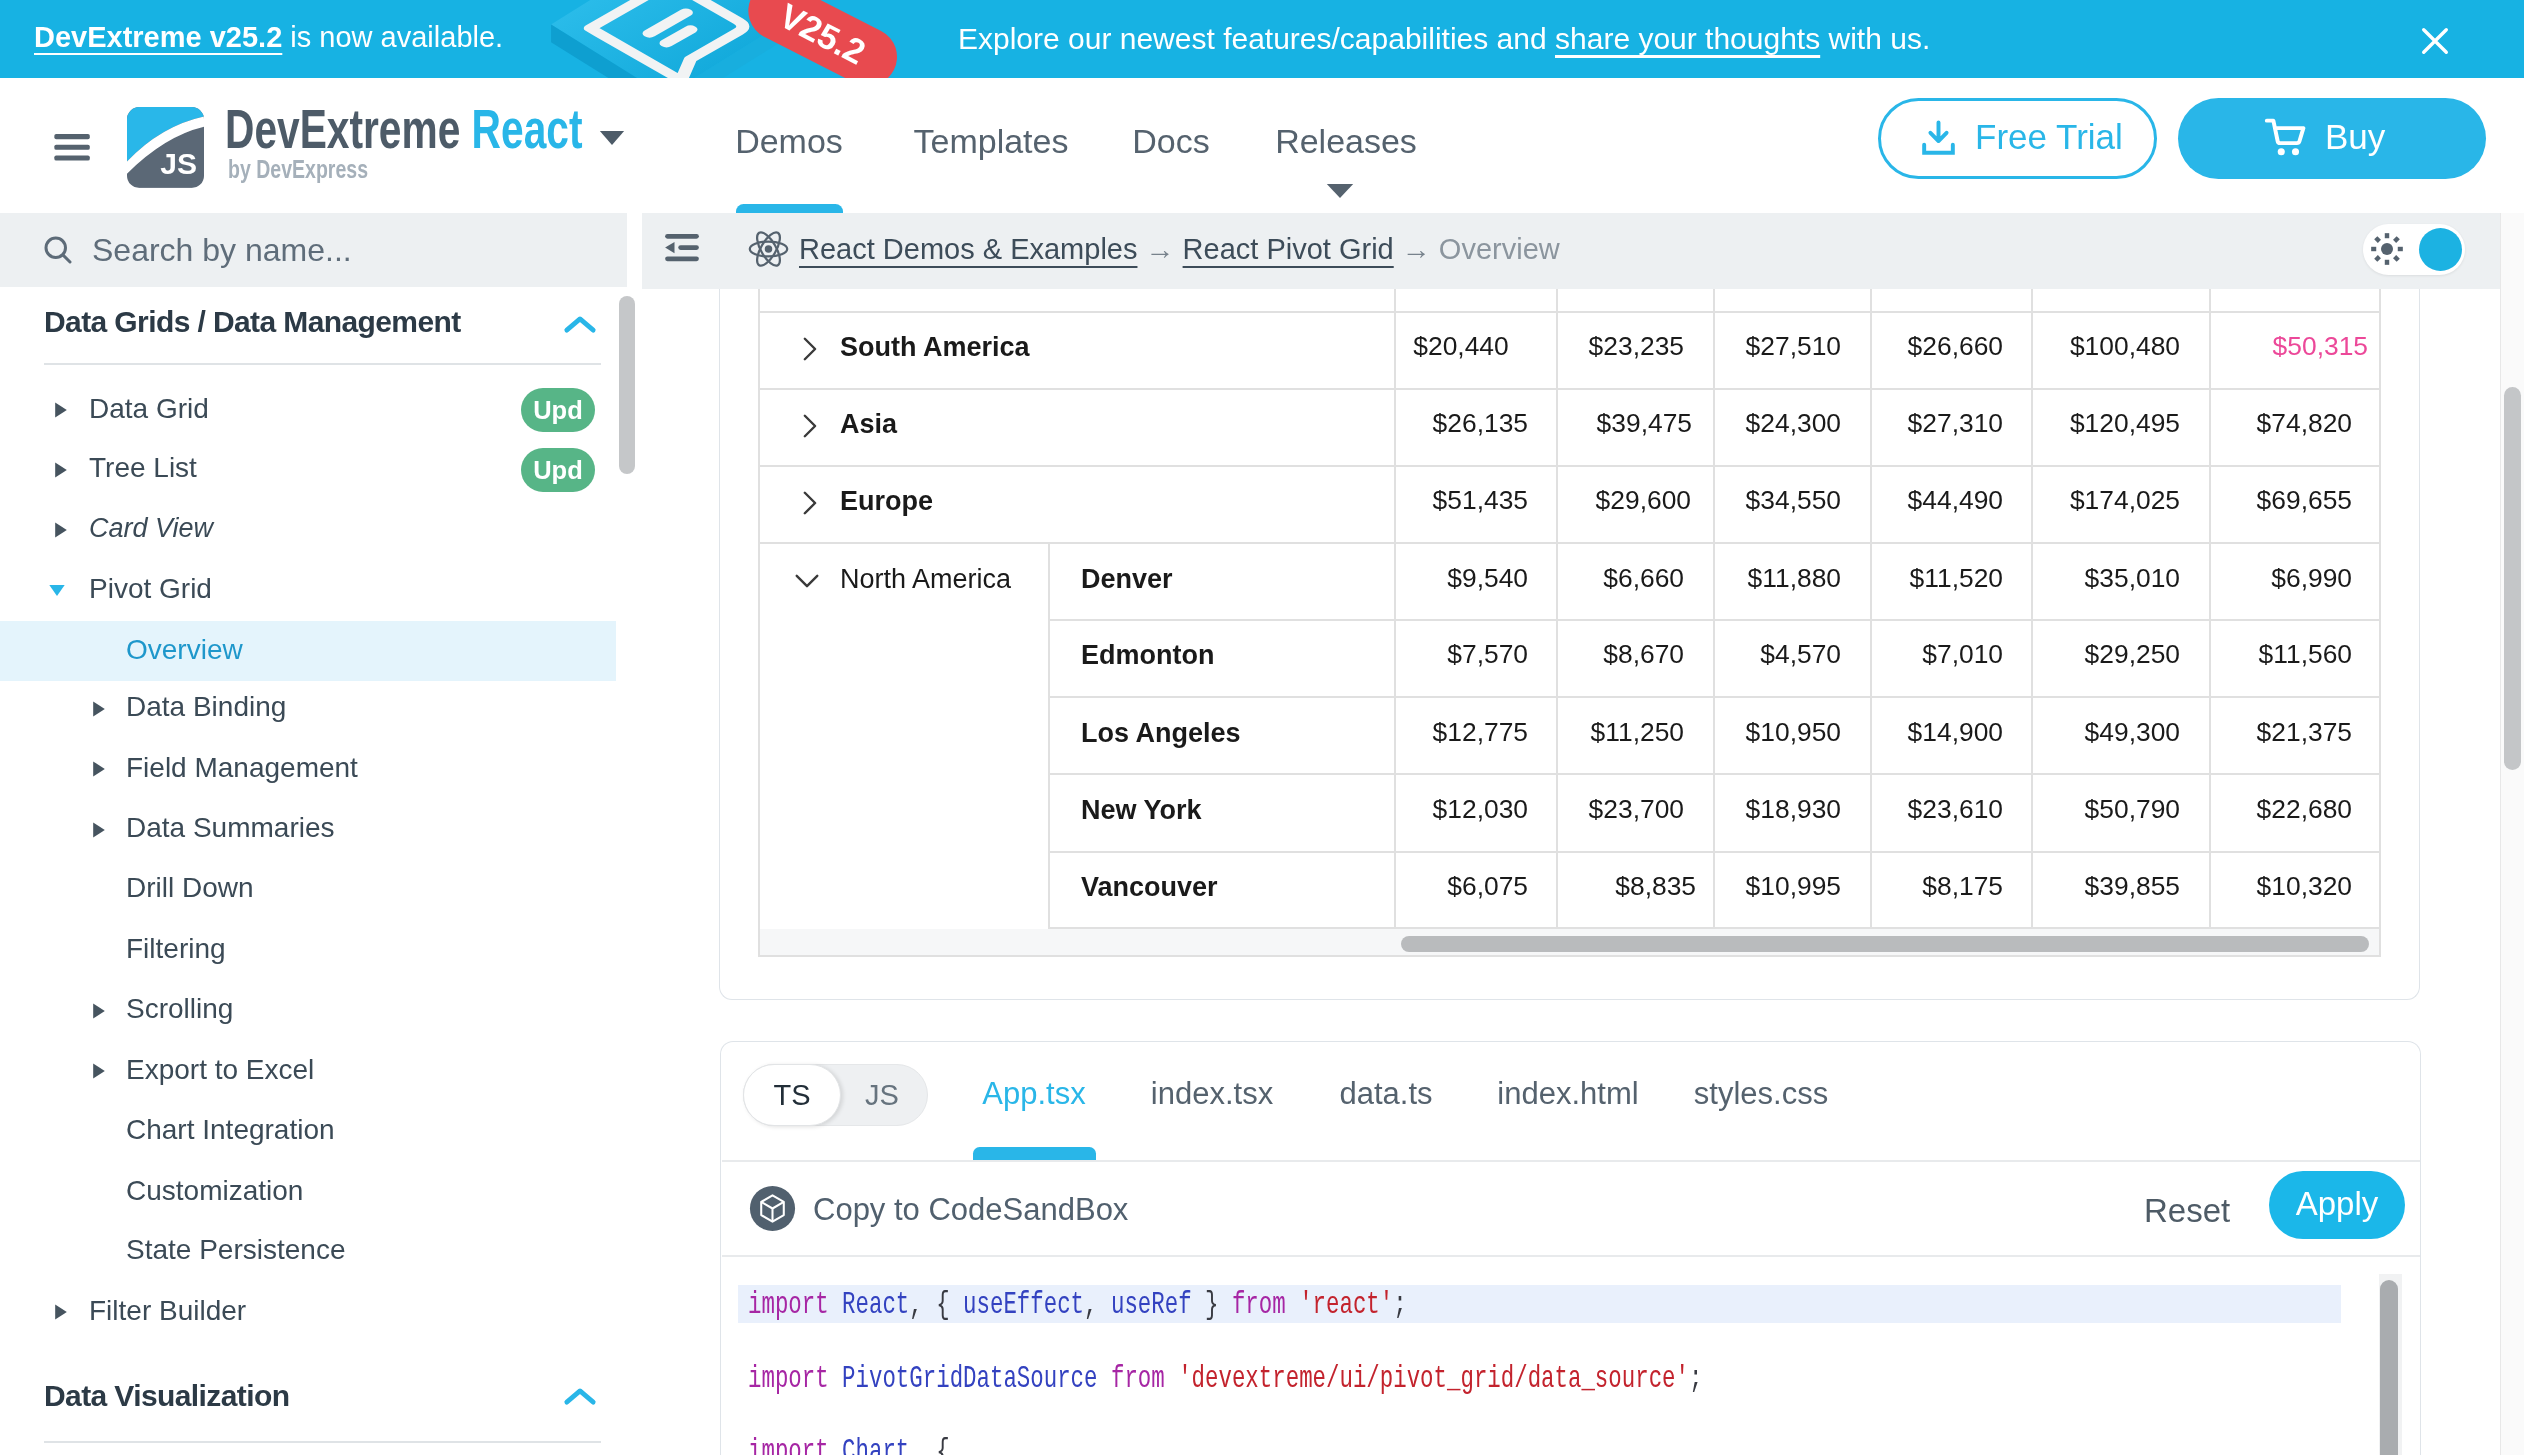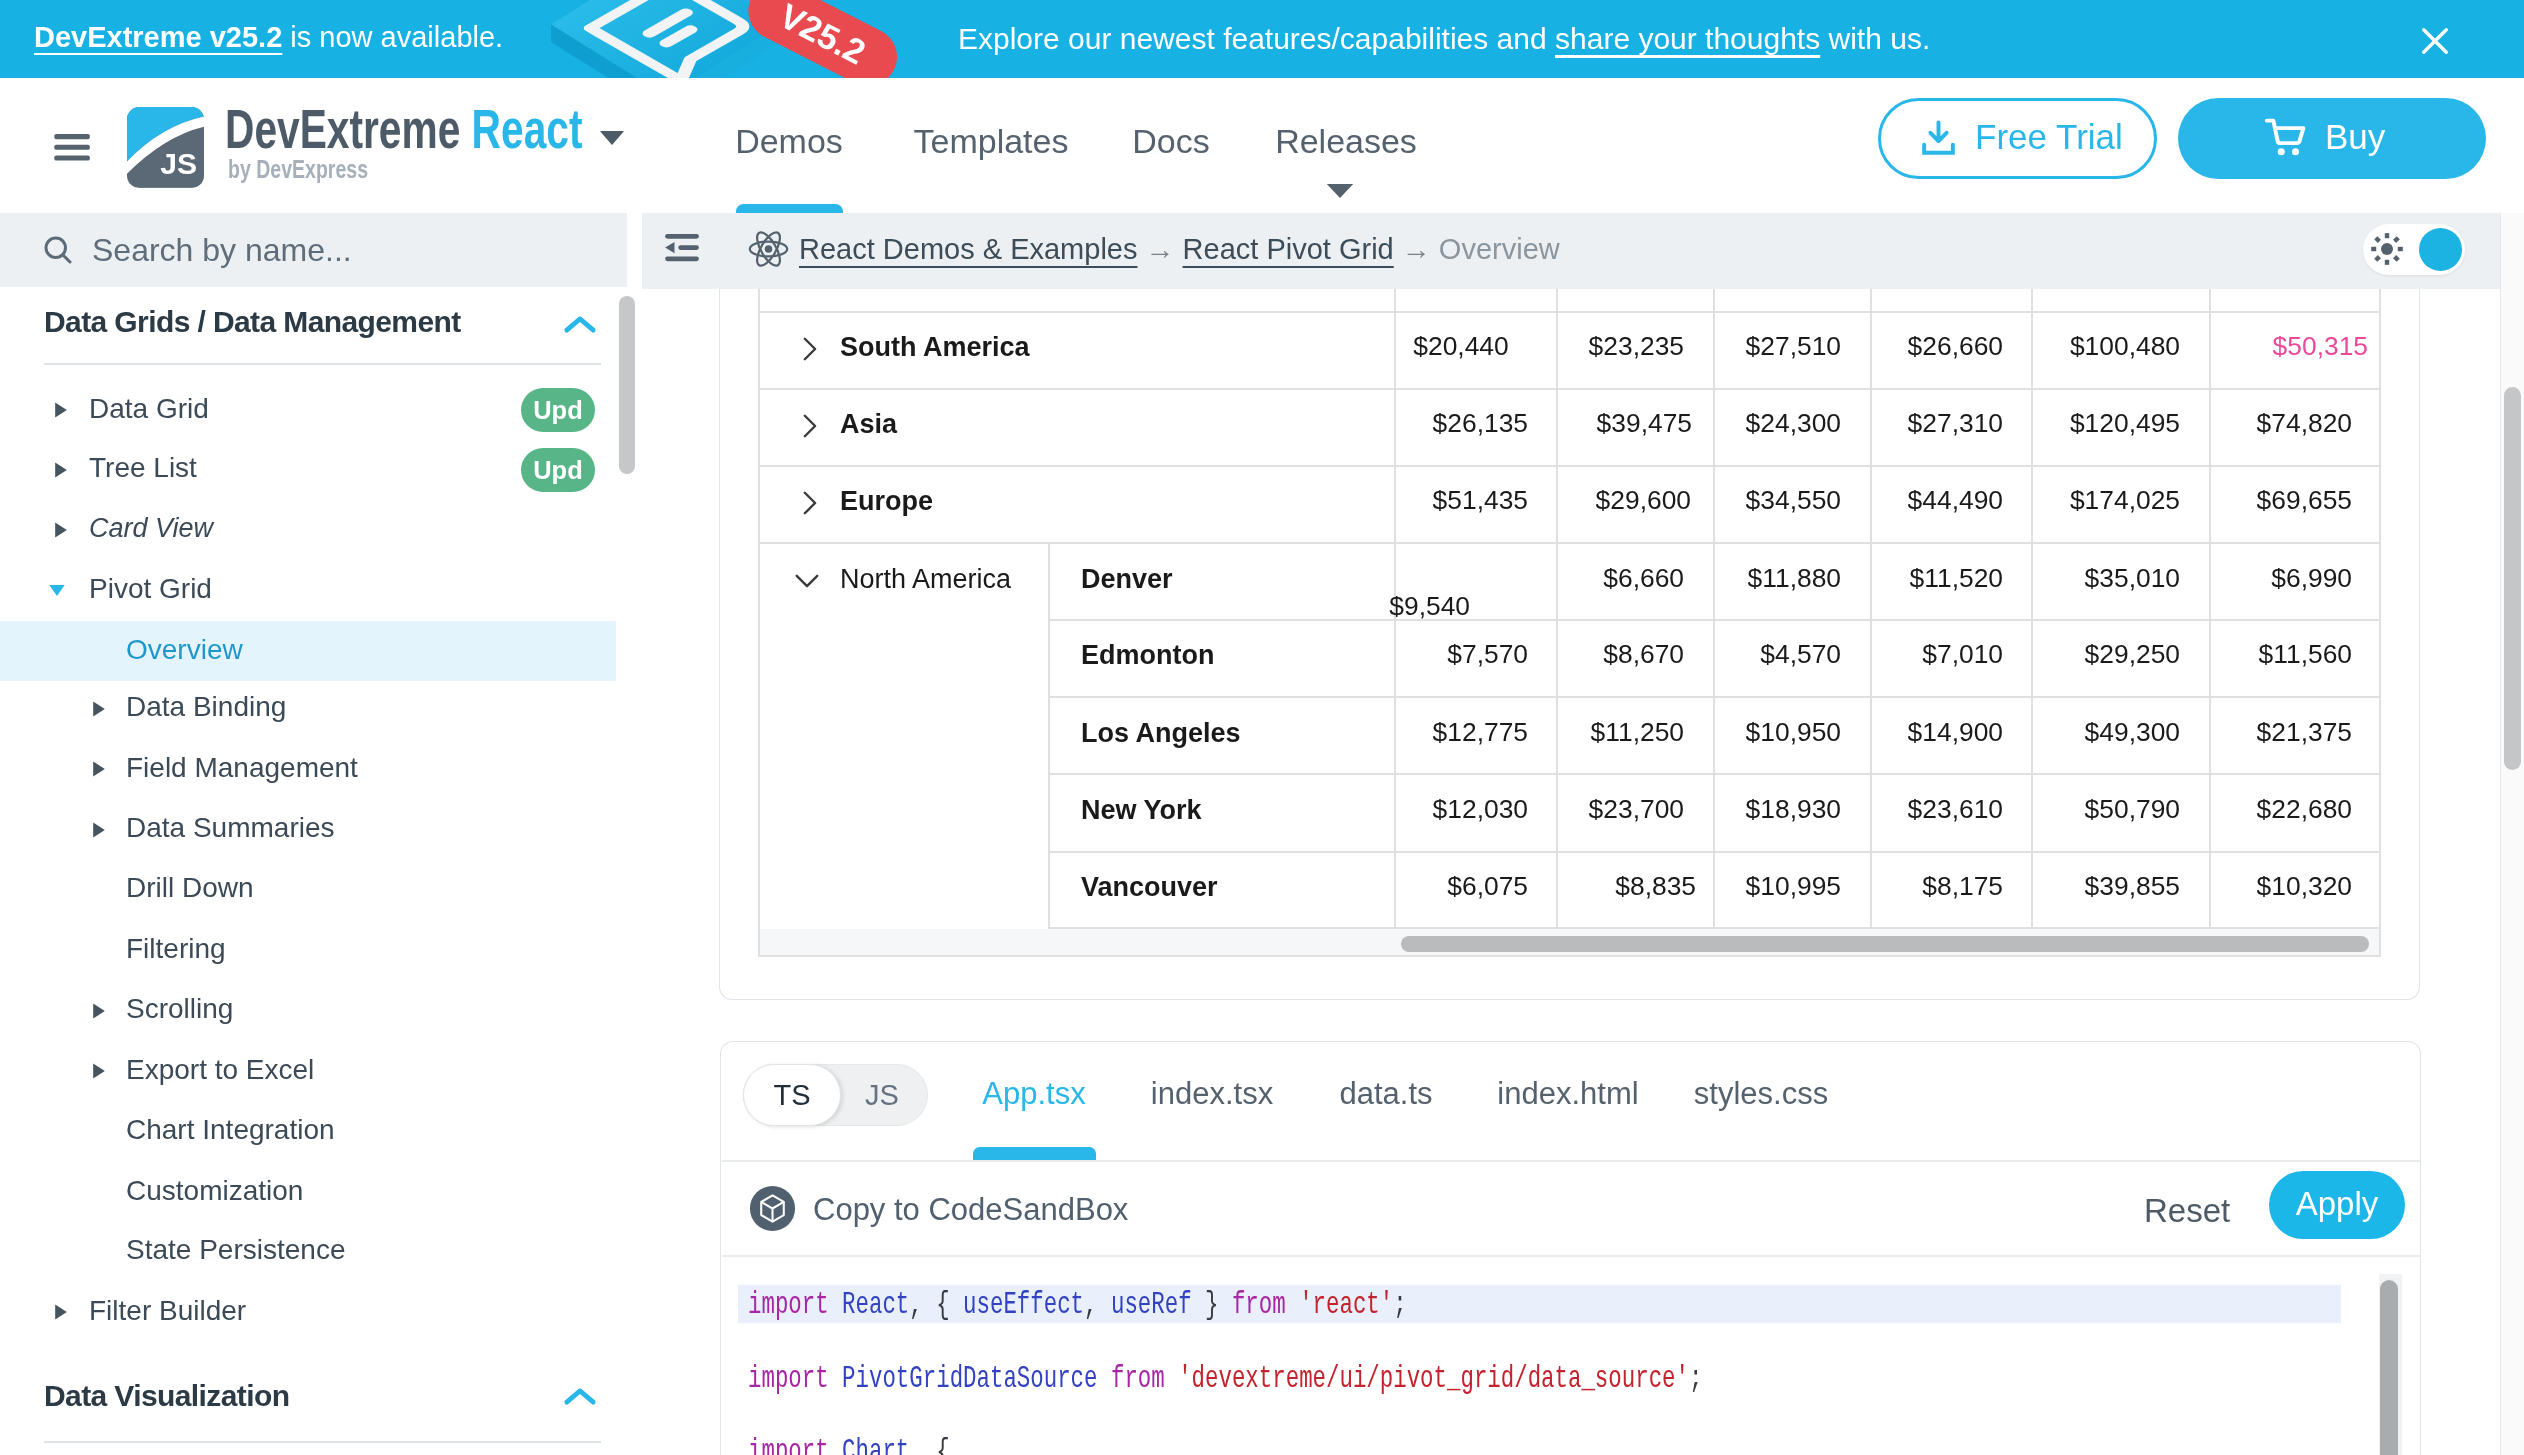--- a/index.html
+++ b/index.html
@@ -223,21 +223,21 @@
 <div class="abs r" style="left:1556px;top:485px;width:128px;font-size:26.4px;color:#1a1a1a;margin-left:7px;">$29,600</div>
 <div class="abs r" style="left:1713px;top:485px;width:128px;font-size:26.4px;color:#1a1a1a;">$34,550</div>
 <div class="abs r" style="left:1870px;top:485px;width:133px;font-size:26.4px;color:#1a1a1a;">$44,490</div>
 <div class="abs r" style="left:2031px;top:485px;width:149px;font-size:26.4px;color:#1a1a1a;">$174,025</div>
 <div class="abs r" style="left:2209px;top:485px;width:143px;font-size:26.4px;color:#1a1a1a;">$69,655</div>
 <svg class="abs" width="28" height="23" style="left:793px;top:569px;" viewBox="0 0 30 24">
     <path d="M4 7 L15 18 L26 7" stroke="#3a3a3a" stroke-width="2.6" fill="none" stroke-linecap="round" stroke-linejoin="round"></path>
   </svg>
 <div class="abs" style="left:840px;top:564px;font-size:27px;font-weight:normal;color:#1a1a1a;">North America</div>
 <div class="abs" style="left:1081px;top:564px;font-size:27px;font-weight:bold;color:#1a1a1a;">Denver</div>
-<div class="abs r" style="left:1336px;top:563px;width:134px;font-size:26.4px;color:#1a1a1a;margin-top:28px;">$9,540</div>
+<div class="abs r" style="left:1394px;top:563px;width:134px;font-size:26.4px;color:#1a1a1a;">$9,540</div>
 <div class="abs r" style="left:1556px;top:563px;width:128px;font-size:26.4px;color:#1a1a1a;">$6,660</div>
 <div class="abs r" style="left:1713px;top:563px;width:128px;font-size:26.4px;color:#1a1a1a;">$11,880</div>
 <div class="abs r" style="left:1870px;top:563px;width:133px;font-size:26.4px;color:#1a1a1a;">$11,520</div>
 <div class="abs r" style="left:2031px;top:563px;width:149px;font-size:26.4px;color:#1a1a1a;">$35,010</div>
 <div class="abs r" style="left:2209px;top:563px;width:143px;font-size:26.4px;color:#1a1a1a;">$6,990</div>
 <div class="abs" style="left:1081px;top:640px;font-size:27px;font-weight:bold;color:#1a1a1a;">Edmonton</div>
 <div class="abs r" style="left:1394px;top:639px;width:134px;font-size:26.4px;color:#1a1a1a;">$7,570</div>
 <div class="abs r" style="left:1556px;top:639px;width:128px;font-size:26.4px;color:#1a1a1a;">$8,670</div>
 <div class="abs r" style="left:1713px;top:639px;width:128px;font-size:26.4px;color:#1a1a1a;">$4,570</div>
 <div class="abs r" style="left:1870px;top:639px;width:133px;font-size:26.4px;color:#1a1a1a;">$7,010</div>

